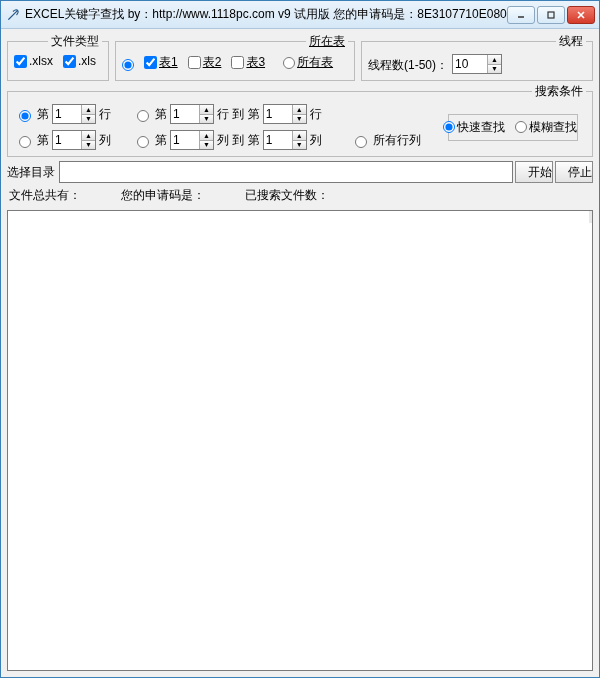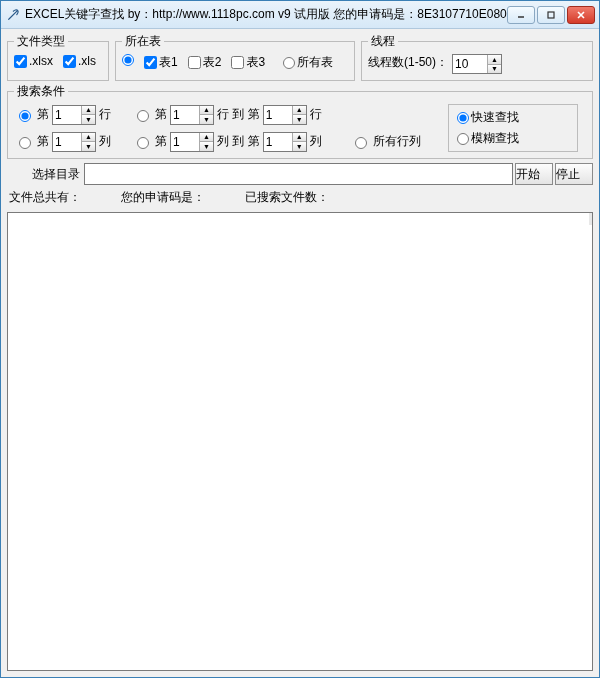--- a/index.html
+++ b/index.html
@@ -71,25 +71,26 @@
   .toprow { display: flex; gap: 6px; }
   fieldset.group {
     border: 1px solid #bcbcbc;
     padding: 4px 6px 6px 6px;
     margin: 0;
     background: #f0f0f0;
   }
   fieldset.group > legend {
     font-size: 12px;
     padding: 0 3px;
+    text-align: right;
   }
   .g-filetype { width: 100px; }
-  .g-sheet { flex: 0 0 240px; }
+  .g-sheet { flex: 0 0 240px; text-decoration: underline; }
   .g-thread { flex: 1; }
-  .row { display: flex; align-items: flex-start; gap: 4px; }
+  .row { display: flex; align-items: flex-end; gap: 4px; }
   .chk, .rdo {
     display: inline-flex;
     align-items: center;
     gap: 2px;
     margin-right: 6px;
     white-space: nowrap;
   }
   .chk input, .rdo input { margin: 0; }
   .spin {
     display: inline-flex;
@@ -135,51 +136,49 @@
     gap: 3px;
     white-space: nowrap;
   }
   .radio-round {
     width: 12px; height: 12px;
   }
   .mode-cell {
     border: 1px solid #bcbcbc;
     padding: 4px 8px;
     display: flex;
-    flex-direction: column;
     gap: 4px;
     grid-row: span 2;
     justify-content: center;
   }
   .dir-row {
     display: flex;
     align-items: stretch;
     gap: 0;
     margin-top: 2px;
   }
   .dir-row .lbl {
     display: flex;
     align-items: center;
     padding: 0 4px 0 0;
     white-space: nowrap;
-    margin-left: 25px;
   }
   .textin {
     flex: 1;
     height: 22px;
     border: 1px solid #7a7a7a;
     background: #fff;
     padding: 0 3px;
     font-size: 12px;
   }
   .bigbtn {
     width: 38px;
     display: flex;
     align-items: center;
-    justify-content: flex-start;
+    justify-content: flex-end;
     border: 1px solid #8a8a8a;
     background: linear-gradient(#fdfdfd,#e4e4e4);
     margin-left: 2px;
     font-size: 12px;
     cursor: pointer;
   }
   .dir-content-block {
     display: flex;
     flex-direction: column;
     flex: 1;

